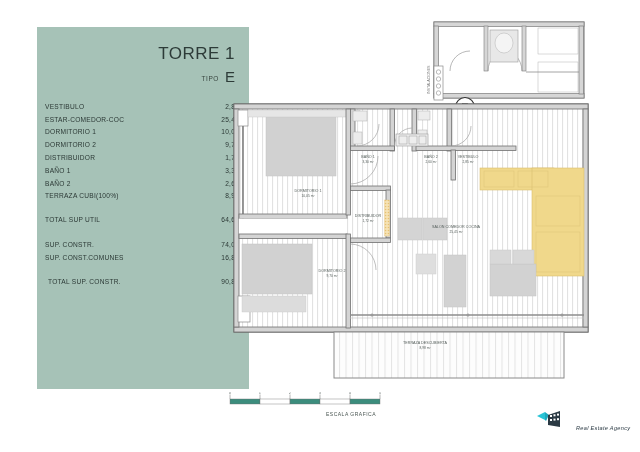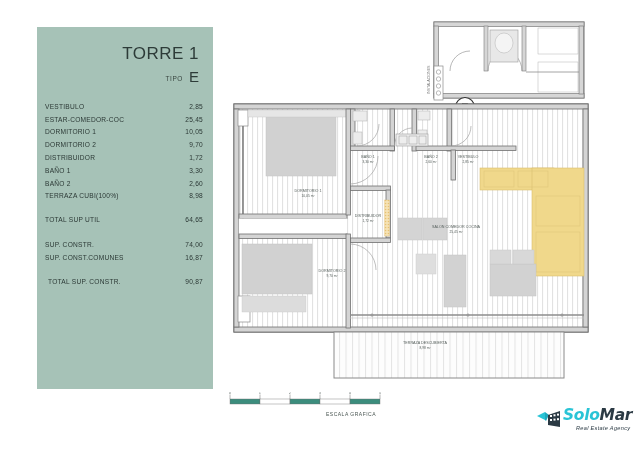--- a/index.html
+++ b/index.html
@@ -6,20 +6,21 @@
   body{
     width:640px;height:452px;position:relative;overflow:hidden;
     font-family:"Liberation Sans","DejaVu Sans",sans-serif;
     color:#2e3b38;
   }
   
   #info-panel{
     position:absolute;left:37px;top:27px;width:176px;height:362px;
     background:#a6c2b7;
     box-shadow:0 0 0 1px rgba(255,255,255,0.9);
+    padding-left:36px;
   }
   #panel-title-wrap{
     position:absolute;right:14px;top:18px;text-align:right;
   }
   #torre-title{
     font-size:17px;letter-spacing:.5px;color:#2d3b38;line-height:1;
   }
   #tipo-row{
     margin-top:7px;display:flex;align-items:flex-end;justify-content:flex-end;gap:6px;
   }
@@ -343,15 +344,14 @@
       <g fill="#ffffff">
         <rect x="14" y="6" width="2" height="2"></rect>
           <rect x="17.5" y="5.3" width="2" height="2"></rect>
         <rect x="21" y="4.6" width="2" height="2"></rect>
         <rect x="14" y="10" width="2" height="2"></rect>
           <rect x="17.5" y="9.6" width="2" height="2"></rect>
         <rect x="21" y="9.2" width="2" height="2"></rect>
       </g>
     </svg>
   </div>
-  <div id="logo-word"><span>Solo</span><span class="dark">Mar</span></div>
   <div id="logo-sub">Real Estate Agency</div>
 </div>
 
 </body></html>

